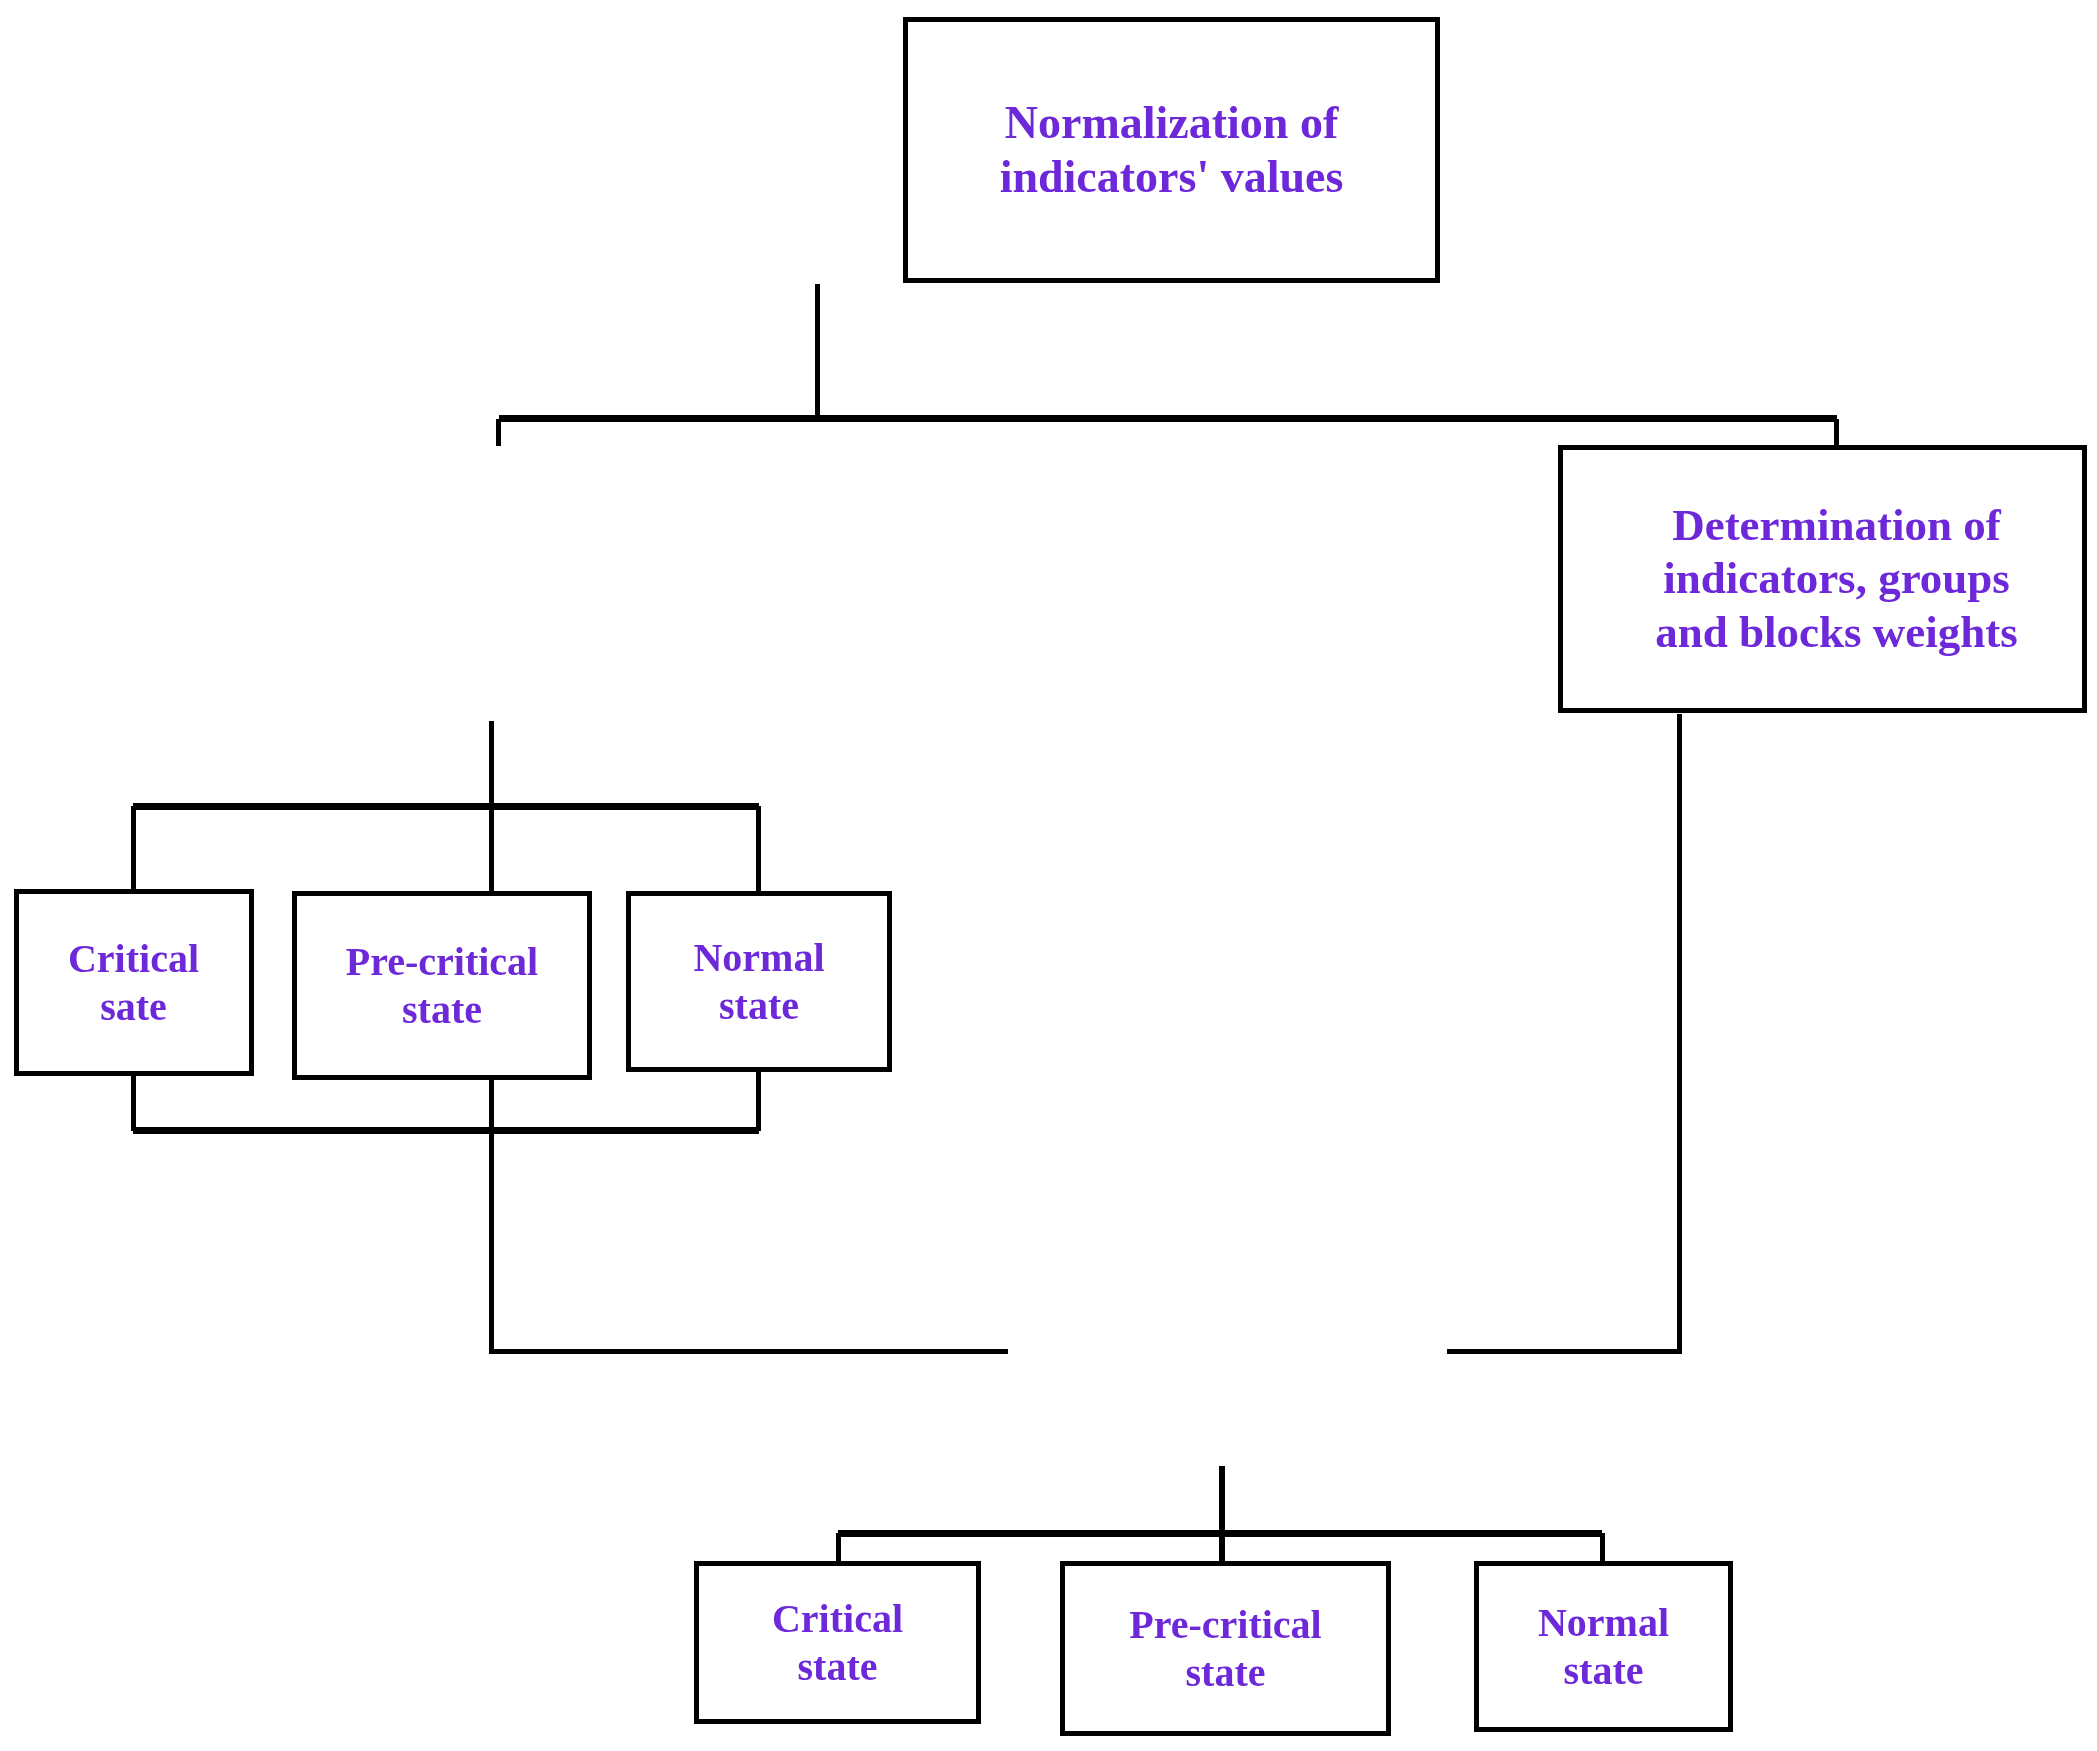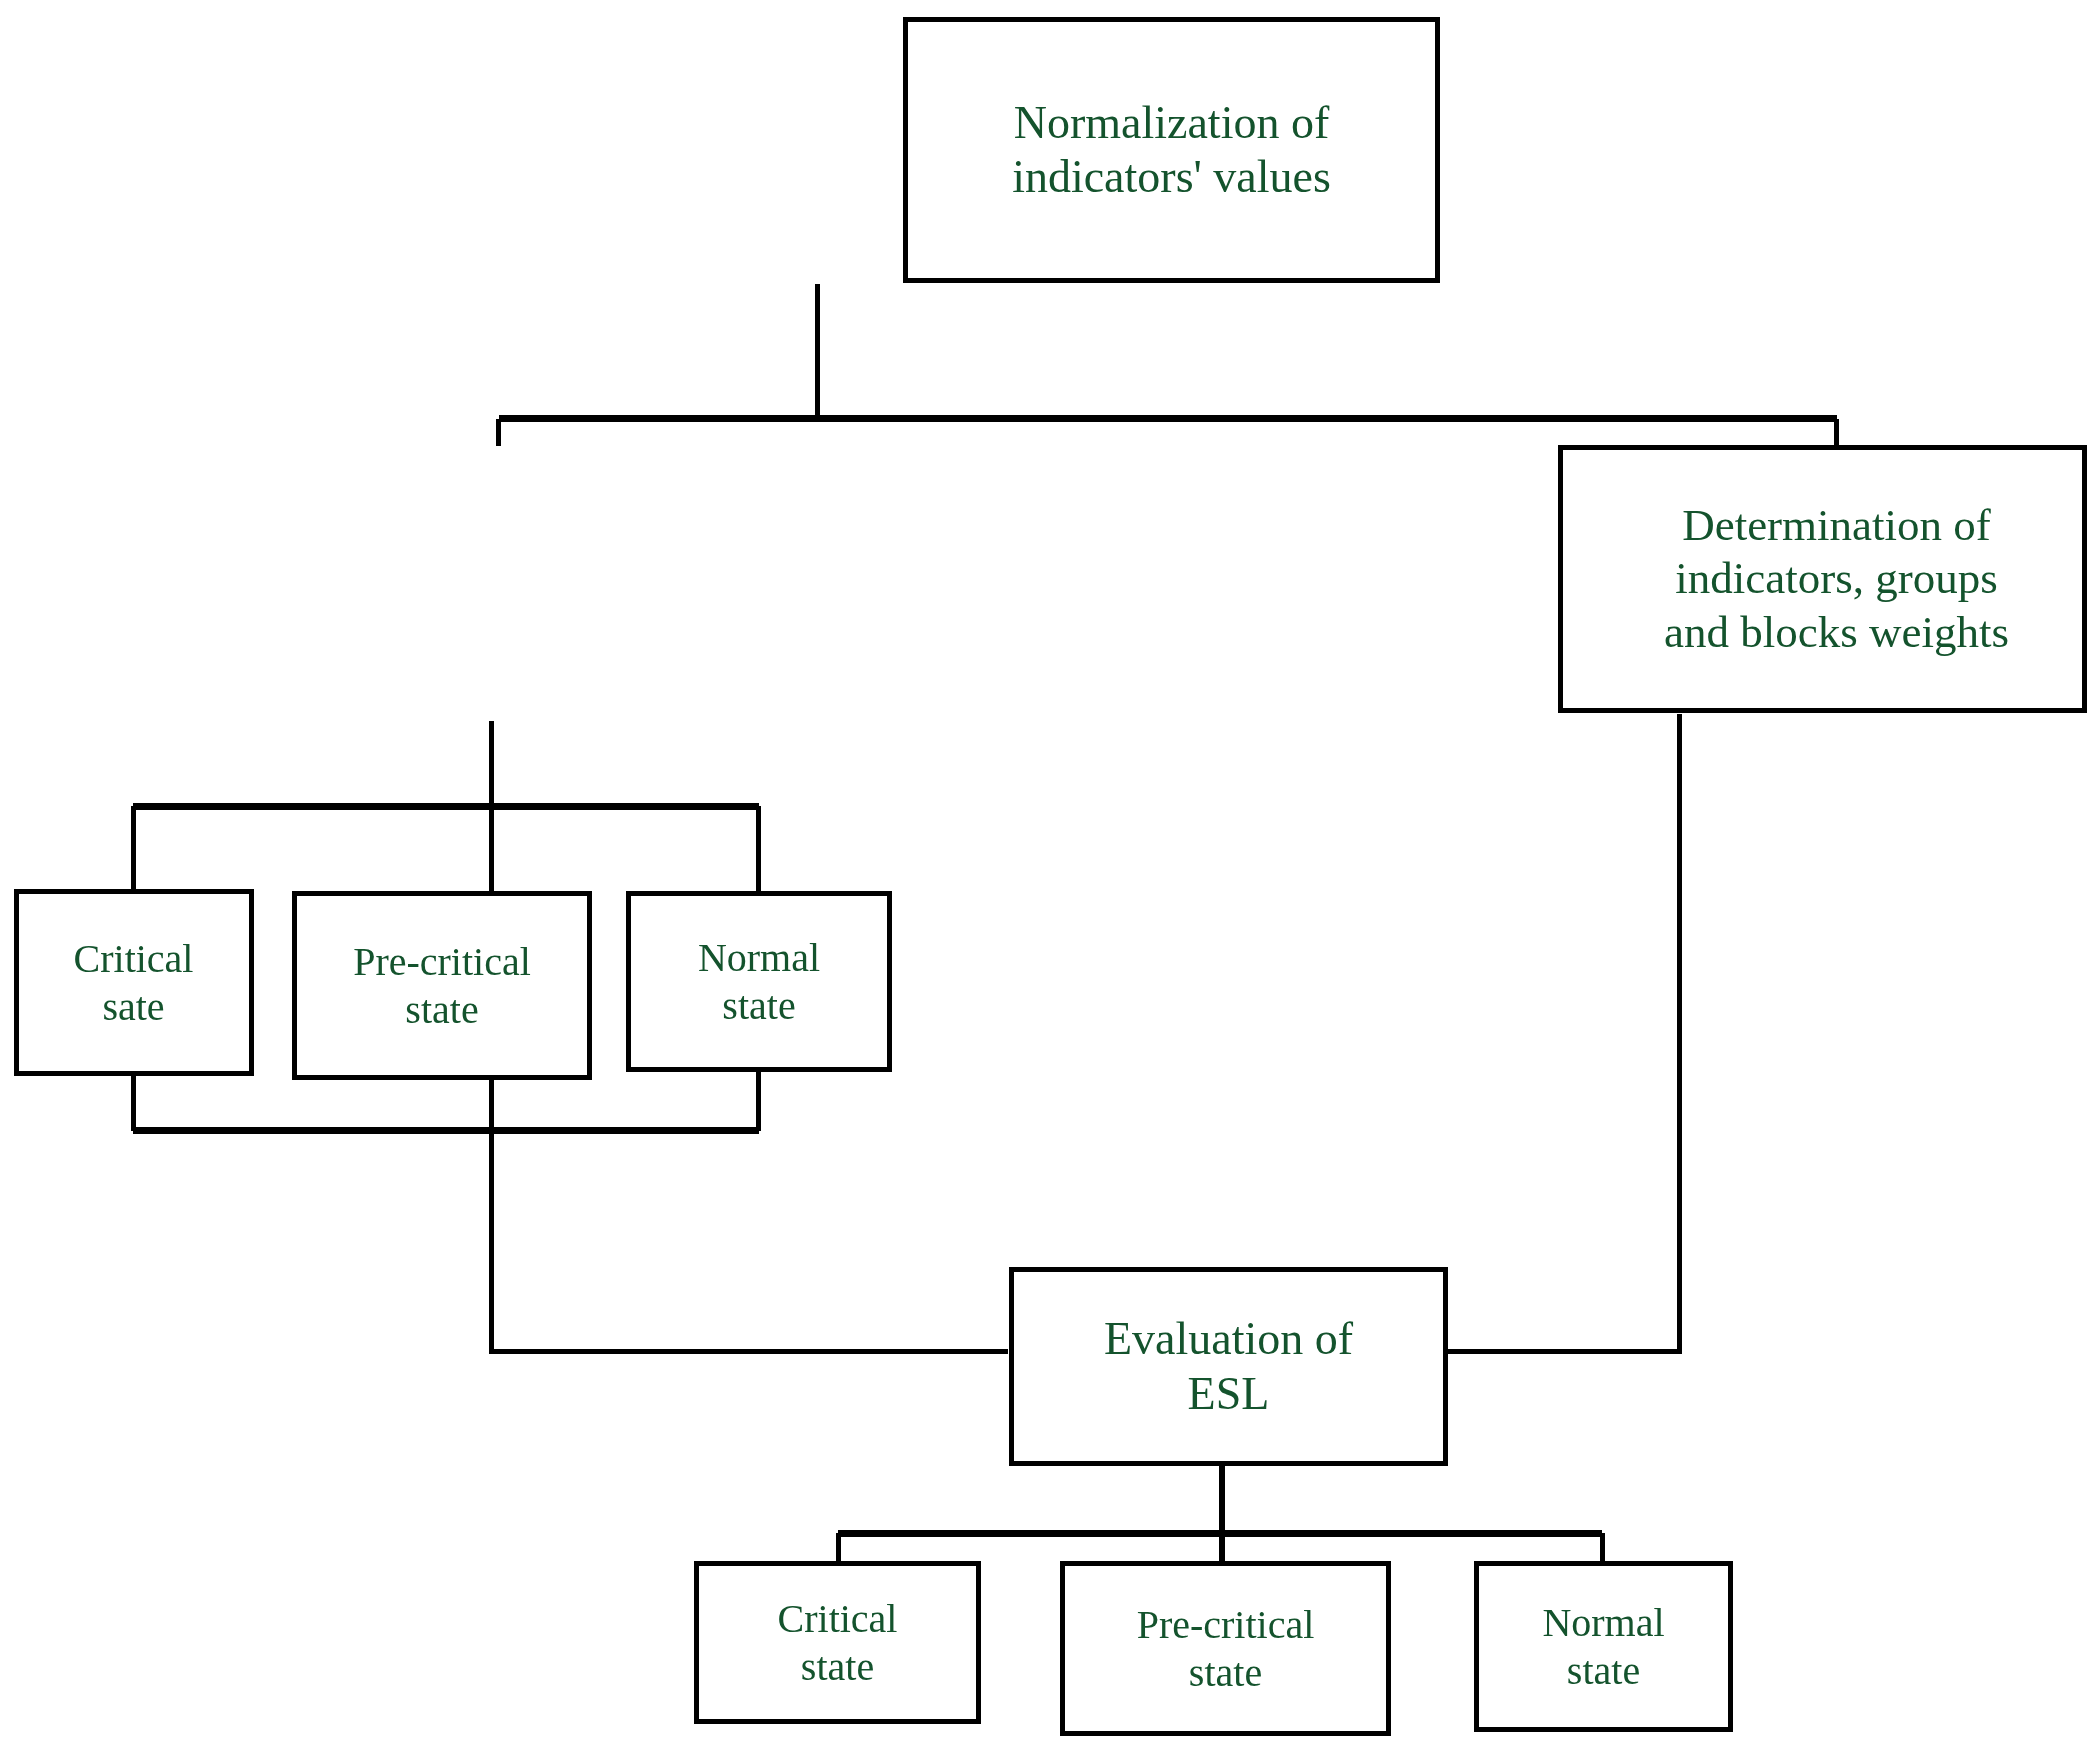--- a/index.html
+++ b/index.html
@@ -28,24 +28,25 @@
     background: #ffffff;
     border: 5.2px solid #000000;
     display: flex;
     align-items: center;
     justify-content: center;
     text-align: center;
     z-index: 2;
   }
   .node-label {
     font-family: "Liberation Serif", "DejaVu Serif", serif;
-    color: #14532d;
+    color: #6d28d9;
     line-height: 1.18;
     padding: 0 7.5px;
     white-space: pre-line;
+    font-weight: bold;
   }
   .big   { font-size: 46px; }
   .mid   { font-size: 45px; margin-left: 28px; }
   .small { font-size: 40px; }
 </style>
 </head>
 <body>
 
 <div id="canvas">
 
@@ -98,24 +99,20 @@
   <div class="node" style="left:292px; top:891px; width:300px; height:189px;">
     <span class="node-label small">Pre-critical
 state</span>
   </div>
 
   <div class="node" style="left:626px; top:891px; width:266px; height:181px;">
     <span class="node-label small">Normal
 state</span>
   </div>
 
-  <div class="node" style="left:1009px; top:1267px; width:439px; height:199px;">
-    <span class="node-label big">Evaluation of
-ESL</span>
-  </div>
 
   <div class="node" style="left:694px; top:1561px; width:287px; height:163px;">
     <span class="node-label small">Critical
 state</span>
   </div>
 
   <div class="node" style="left:1060px; top:1561px; width:331px; height:175px;">
     <span class="node-label small">Pre-critical
 state</span>
   </div>

